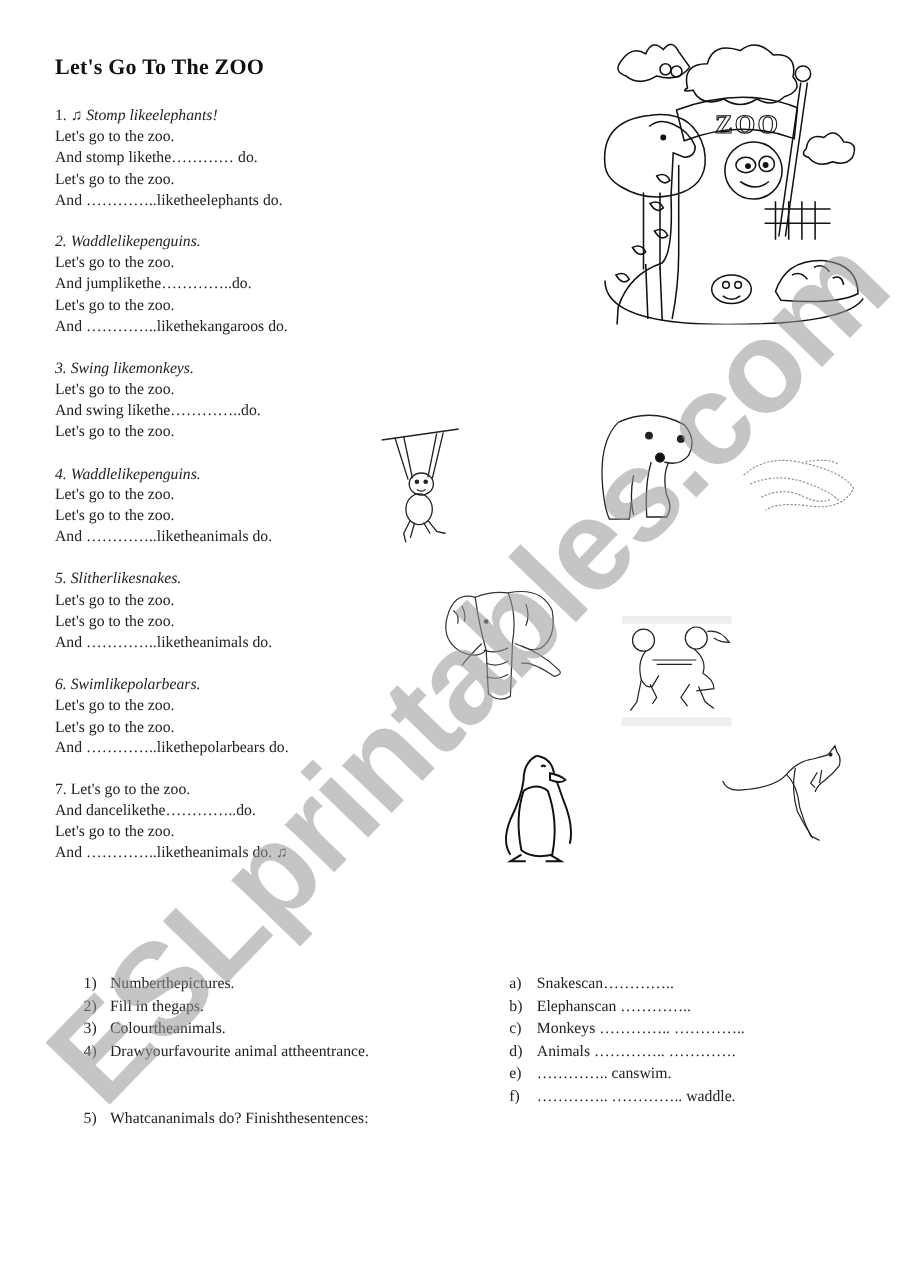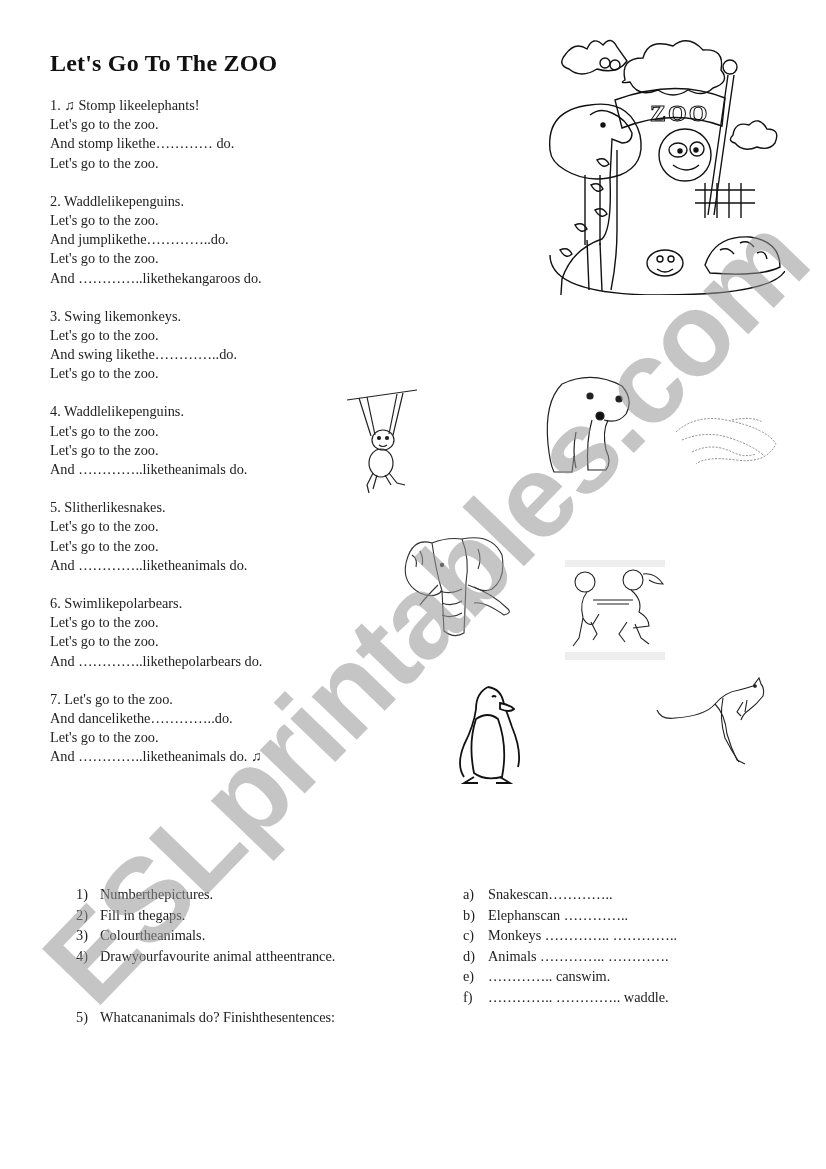--- a/index.html
+++ b/index.html
@@ -1,26 +1,26 @@
 <!DOCTYPE html>
 <html><head>
 <meta charset="utf-8">
 <style>
   html, body { margin: 0; padding: 0; background: #ffffff; }
   body { width: 826px; height: 1169px; position: relative; overflow: hidden;
          font-family: "Liberation Serif", "DejaVu Serif", serif; color: #222; }
   .page { position: absolute; left: 0; top: 0; width: 826px; height: 1169px; }
 
-  .title { position: absolute; left: 50px; top: 50px; font-size: 24px; font-weight: bold;
+  .title { position: absolute; left: 50px; top: 50px; font-size: 20px; font-weight: bold;
            color: #111; letter-spacing: 0.2px; }
 
   .song { position: absolute; left: 50px; top: 96px; width: 300px; }
   .stanza { margin: 0 0 19px 0; }
   .line { font-size: 14.3px; line-height: 19.2px; height: 19.2px; white-space: nowrap; color: #222; }
-  .head { }
+  .head { font-style: italic; }
   .note { font-style: normal; font-weight: bold; font-size: 14px; }
 
   .tasks { position: absolute; left: 76px; top: 884px; }
   .task { font-size: 14.3px; line-height: 20.6px; height: 20.6px; white-space: nowrap; display: flex; }
   .task .lbl { width: 24px; }
   .task.gap { margin-top: 41px; }
 
   .sent { position: absolute; left: 463px; top: 884px; }
   .sent .task .lbl { width: 25px; }
 
@@ -41,20 +41,21 @@
 
     <div class="stanza">
       <div class="line">
         <span>1.</span>
         <span class="note">♫</span>
         <span class="head">Stomp likeelephants!</span>
       </div>
       <div class="line">Let's go to the zoo.</div>
       <div class="line">And stomp likethe………… do.</div>
       <div class="line">Let's go to the zoo.</div>
+      <div class="line">And …………..liketheelephants do.</div>
     </div>
 
     <div class="stanza">
       <div class="line head">
         <span>2.</span>
         <span>Waddlelikepenguins.</span>
       </div>
       <div class="line">Let's go to the zoo.</div>
       <div class="line">And jumplikethe…………..do.</div>
       <div class="line">Let's go to the zoo.</div>

